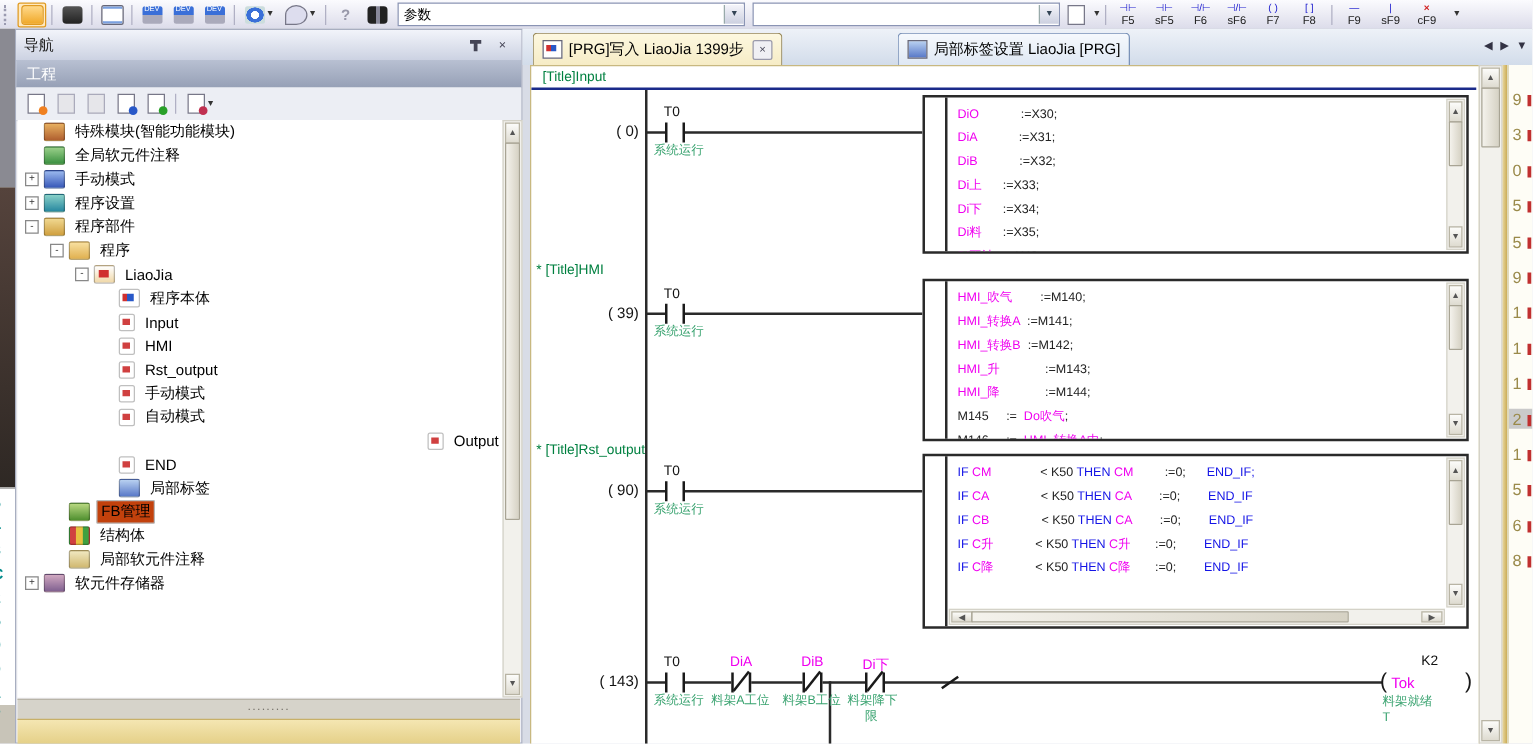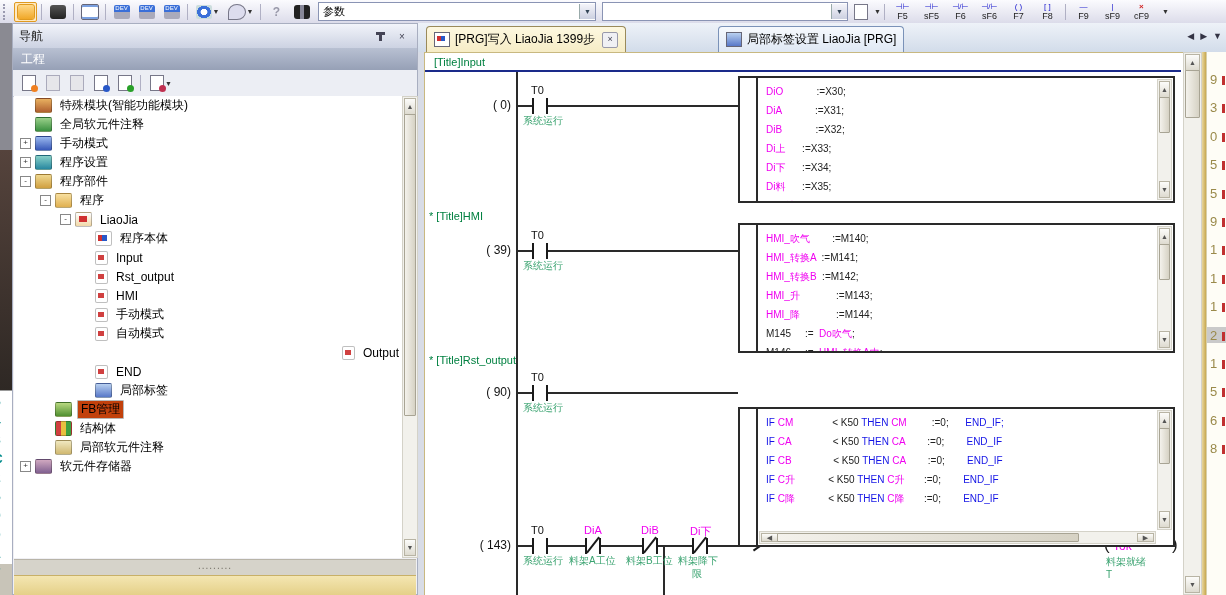--- a/index.html
+++ b/index.html
@@ -341,26 +341,26 @@
           <span class="tlab">程序本体</span>
         </div>
         <div class="trow" style="padding-left: 66px;">
           <span class="texp none"></span>
           <span class="ti ti-st"></span>
           <span class="tlab">Input</span>
         </div>
         <div class="trow" style="padding-left: 66px;">
           <span class="texp none"></span>
           <span class="ti ti-st"></span>
+          <span class="tlab">HMI</span>
+        </div>
+        <div class="trow" style="padding-left: 66px;">
+          <span class="texp none"></span>
+          <span class="ti ti-st"></span>
           <span class="tlab">Rst_output</span>
-        </div>
-        <div class="trow" style="padding-left: 66px;">
-          <span class="texp none"></span>
-          <span class="ti ti-st"></span>
-          <span class="tlab">HMI</span>
         </div>
         <div class="trow" style="padding-left: 66px;">
           <span class="texp none"></span>
           <span class="ti ti-st"></span>
           <span class="tlab">手动模式</span>
         </div>
         <div class="trow" style="padding-left: 66px;">
           <span class="texp none"></span>
           <span class="ti ti-st"></span>
           <span class="tlab">自动模式</span>
@@ -515,21 +515,21 @@
               <div class="stline"><span class="sk">M145     :=  </span><span class="sv">Do吹气</span><span class="sk">;</span></div>
               <div class="stline"><span class="sk">M146     :=  </span><span class="sv">HMI_转换A中</span><span class="sk">;</span></div>
             </div>
             <div class="sb stvsb">
               <div class="sbarrow" style="top:1px;">▲</div>
               <div class="sbthumb" style="top:17px;height:34px;"></div>
               <div class="sbarrow" style="bottom:1px;">▼</div>
             </div>
           </div>
         </div>
-        <div class="stbox" style="left: 313px; top: 310px; width: 437px; height: 140px; margin-top: 44px;">
+        <div class="stbox" style="left: 313px; top: 310px; width: 437px; height: 140px;">
           <div class="stinner">
             <div class="stlines" style="bottom: 14px;">
               <div class="stline"><span class="sbk">IF </span><span class="sv">CM</span><span class="sk">              &lt; K50 </span><span class="sbk">THEN </span><span class="sv">CM</span><span class="sk">         :=0;      </span><span class="sbk">END_IF;</span></div>
               <div class="stline"><span class="sbk">IF </span><span class="sv">CA</span><span class="sk">               &lt; K50 </span><span class="sbk">THEN </span><span class="sv">CA</span><span class="sk">        :=0;        </span><span class="sbk">END_IF</span></div>
               <div class="stline"><span class="sbk">IF </span><span class="sv">CB</span><span class="sk">               &lt; K50 </span><span class="sbk">THEN </span><span class="sv">CA</span><span class="sk">        :=0;        </span><span class="sbk">END_IF</span></div>
               <div class="stline"><span class="sbk">IF </span><span class="sv">C升</span><span class="sk">            &lt; K50 </span><span class="sbk">THEN </span><span class="sv">C升</span><span class="sk">       :=0;        </span><span class="sbk">END_IF</span></div>
               <div class="stline"><span class="sbk">IF </span><span class="sv">C降</span><span class="sk">            &lt; K50 </span><span class="sbk">THEN </span><span class="sv">C降</span><span class="sk">       :=0;        </span><span class="sbk">END_IF</span></div>
             </div>
             <div class="sb stvsb short">
               <div class="sbarrow" style="top:1px;">▲</div>

